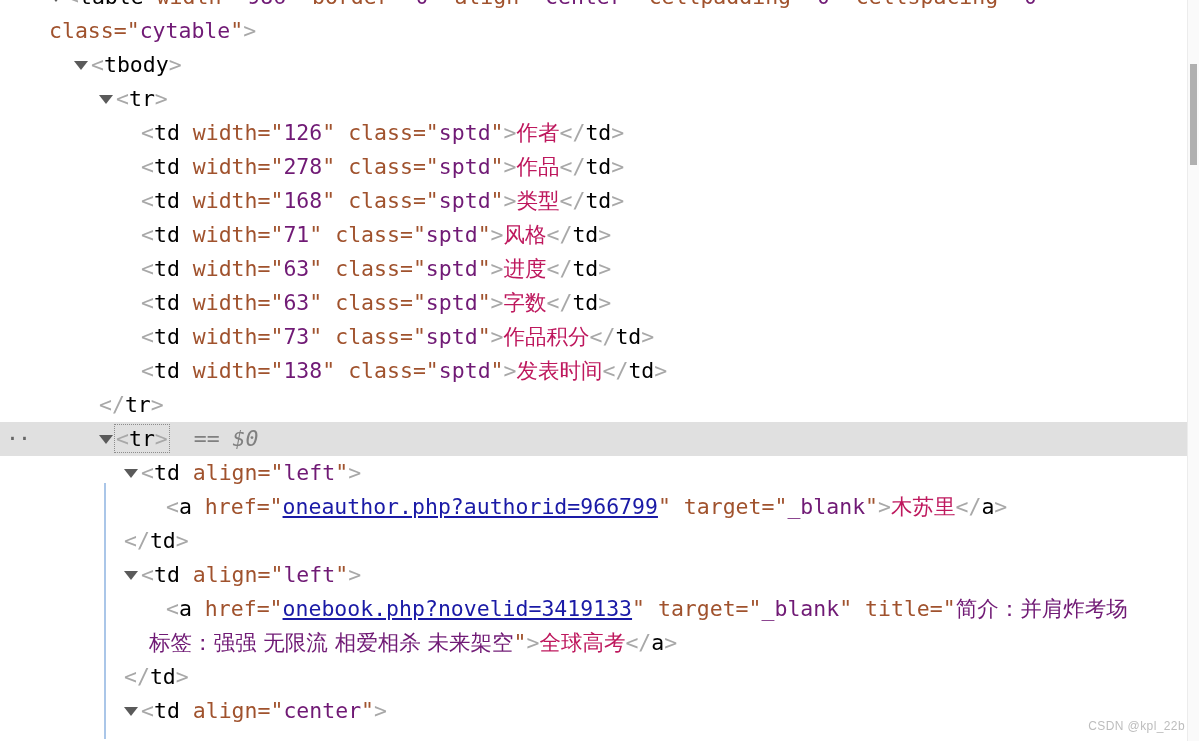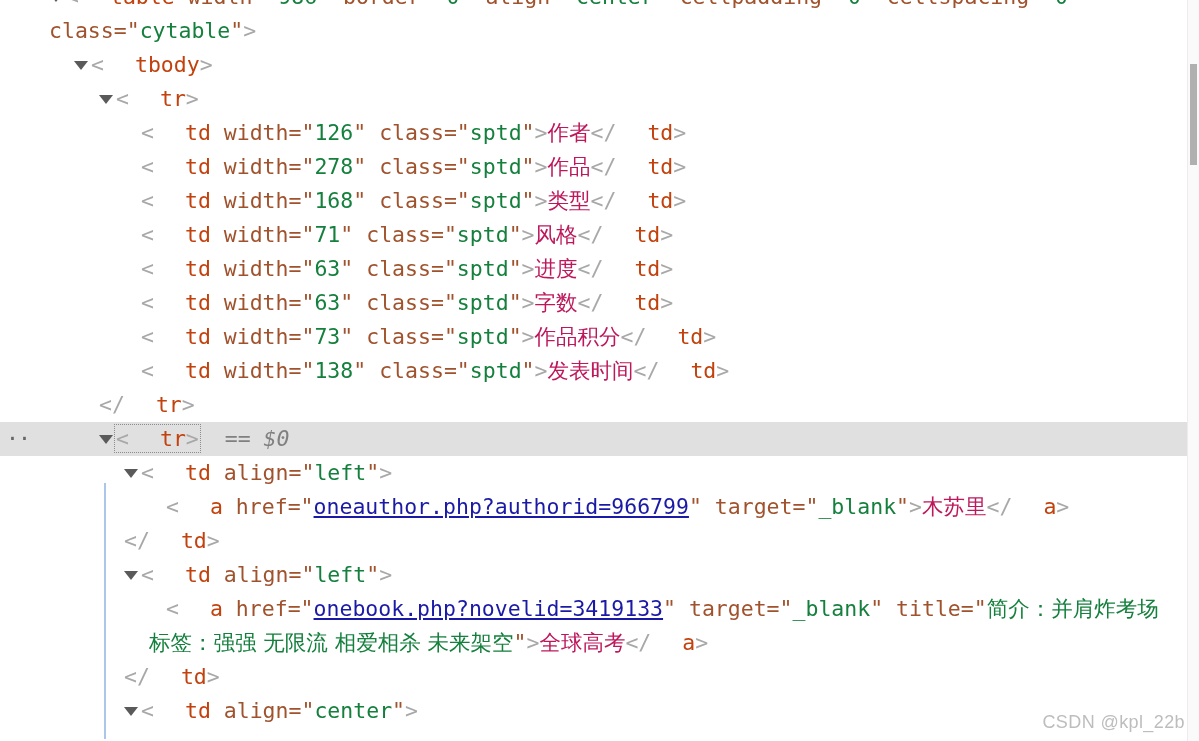--- a/index.html
+++ b/index.html
@@ -40,23 +40,23 @@
     padding-left: 0;
   }
 
   .line-inner {
     display: block;
     padding-left: 0;
   }
 
   
   .tok-bracket   { color: #a8a8a8; }
-  .tok-tag       { color: #c2410c; margin-left: 31px; }
+  .tok-tag       { color: #000000; }
   .tok-attr      { color: #a0522d; }
-  .tok-val       { color: #15803d; }
+  .tok-val       { color: #701a75; }
   .tok-quote     { color: #a0522d; }
   .tok-text      { color: #be185d; }
   .tok-link      { color: #1a1aa6; text-decoration: underline; text-align: right; }
   .tok-ref       { color: #808080; font-style: italic; }
 
   
   .tri {
     display: inline-block;
     width: 0;
     height: 0;
@@ -126,21 +126,21 @@
     background: #b0b0b0;
     border-radius: 0px;
   }
 
   
   .watermark {
     position: absolute;
     right: 14px;
     bottom: 8px;
     font-family: "Liberation Sans", sans-serif;
-    font-size: 18px;
+    font-size: 12px;
     color: #bdbdbd;
     letter-spacing: 0.4px;
   }
   .cjk { font-family: "DejaVu Sans", "Liberation Sans", sans-serif; }
 </style>
 </head>
 <body>
 
 <div id="devtools-dom-tree">
 

